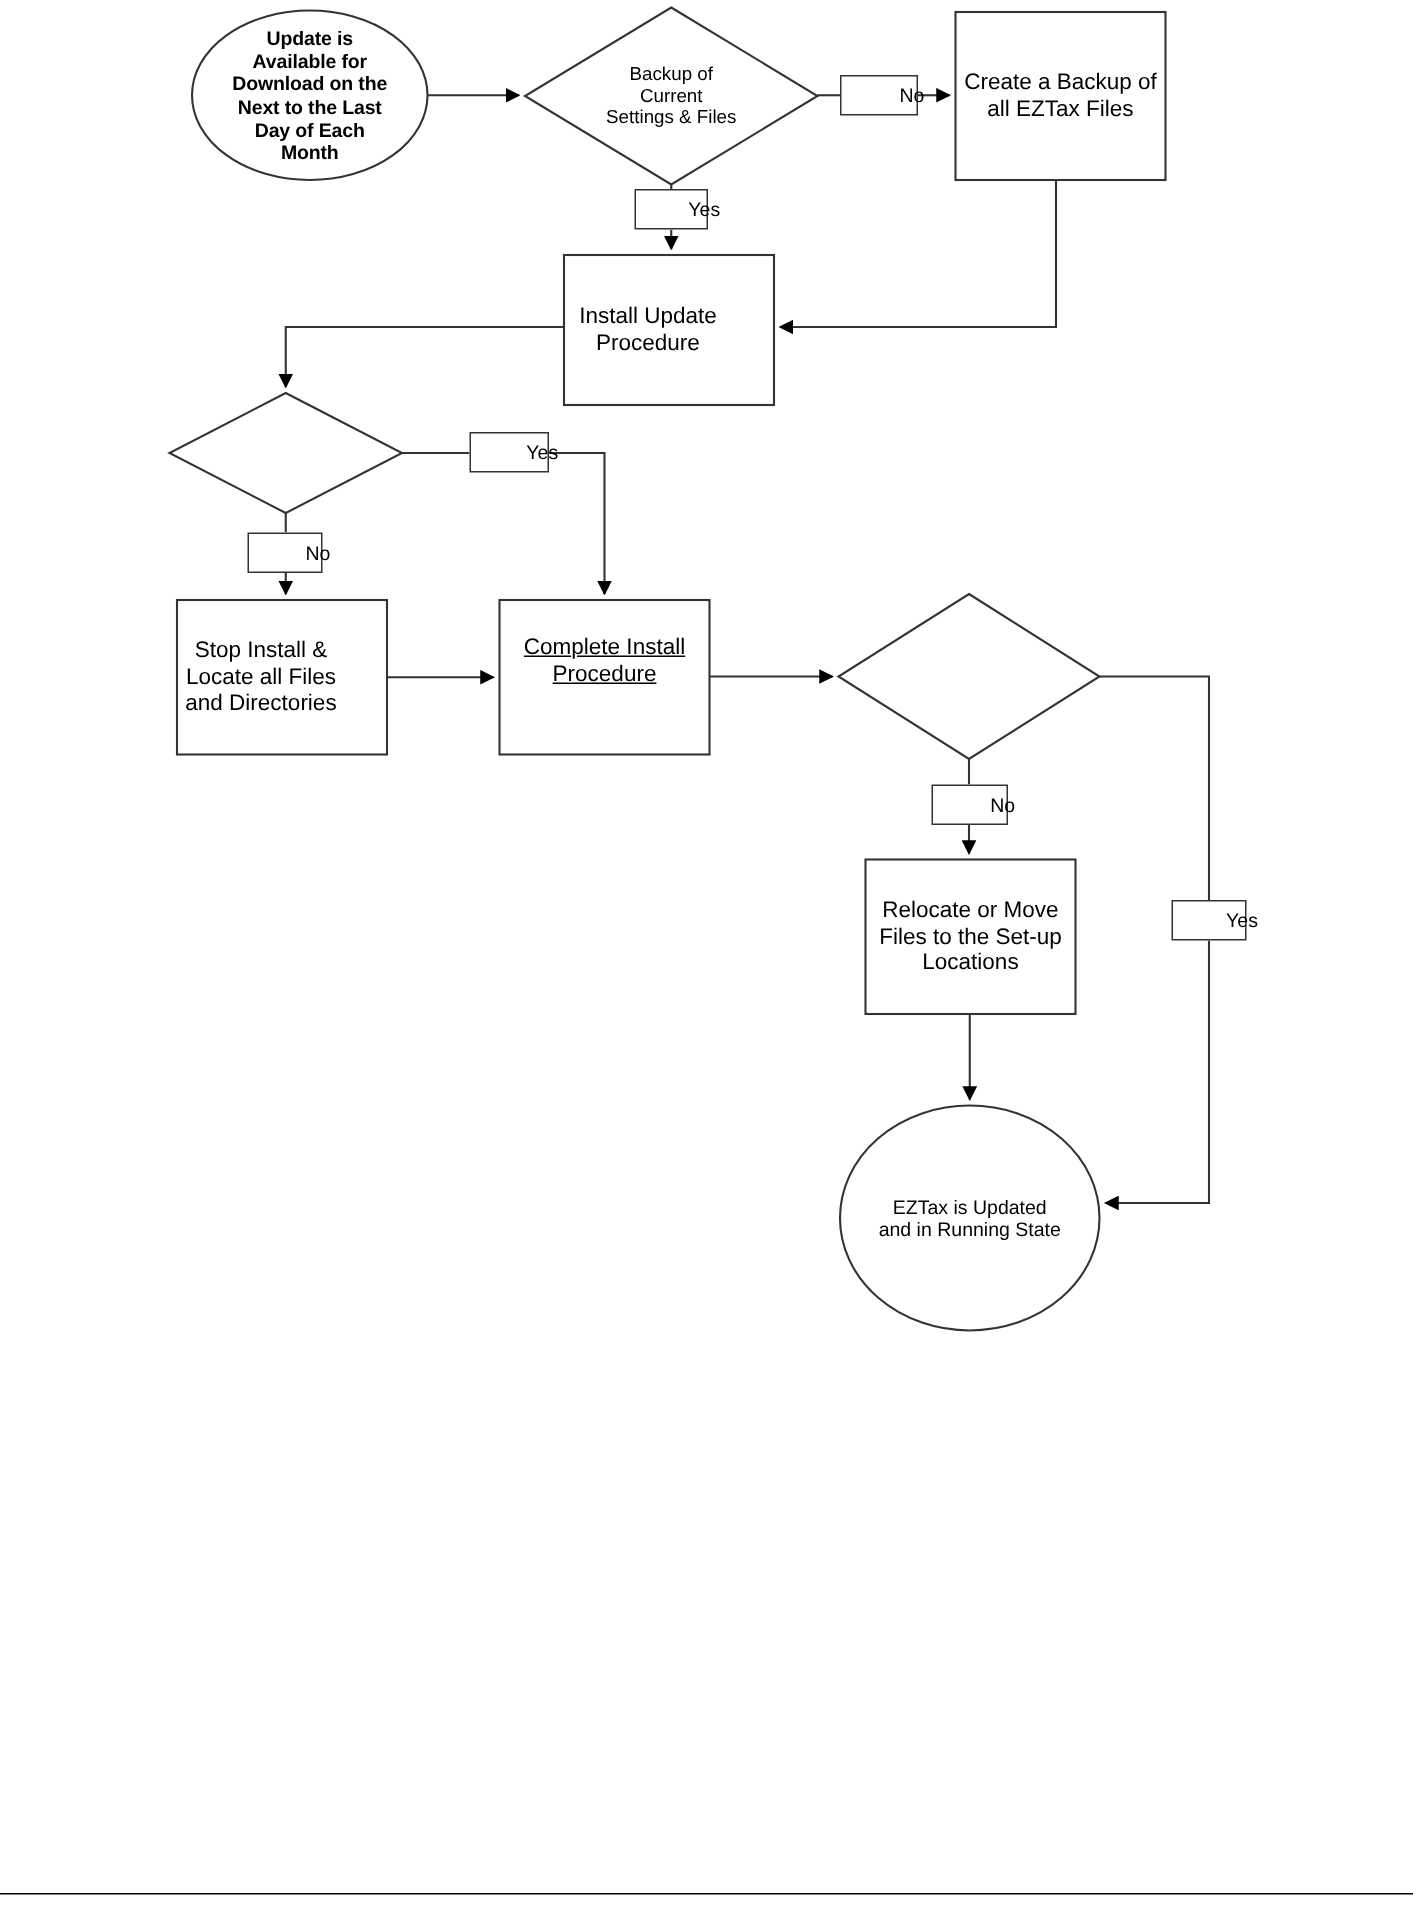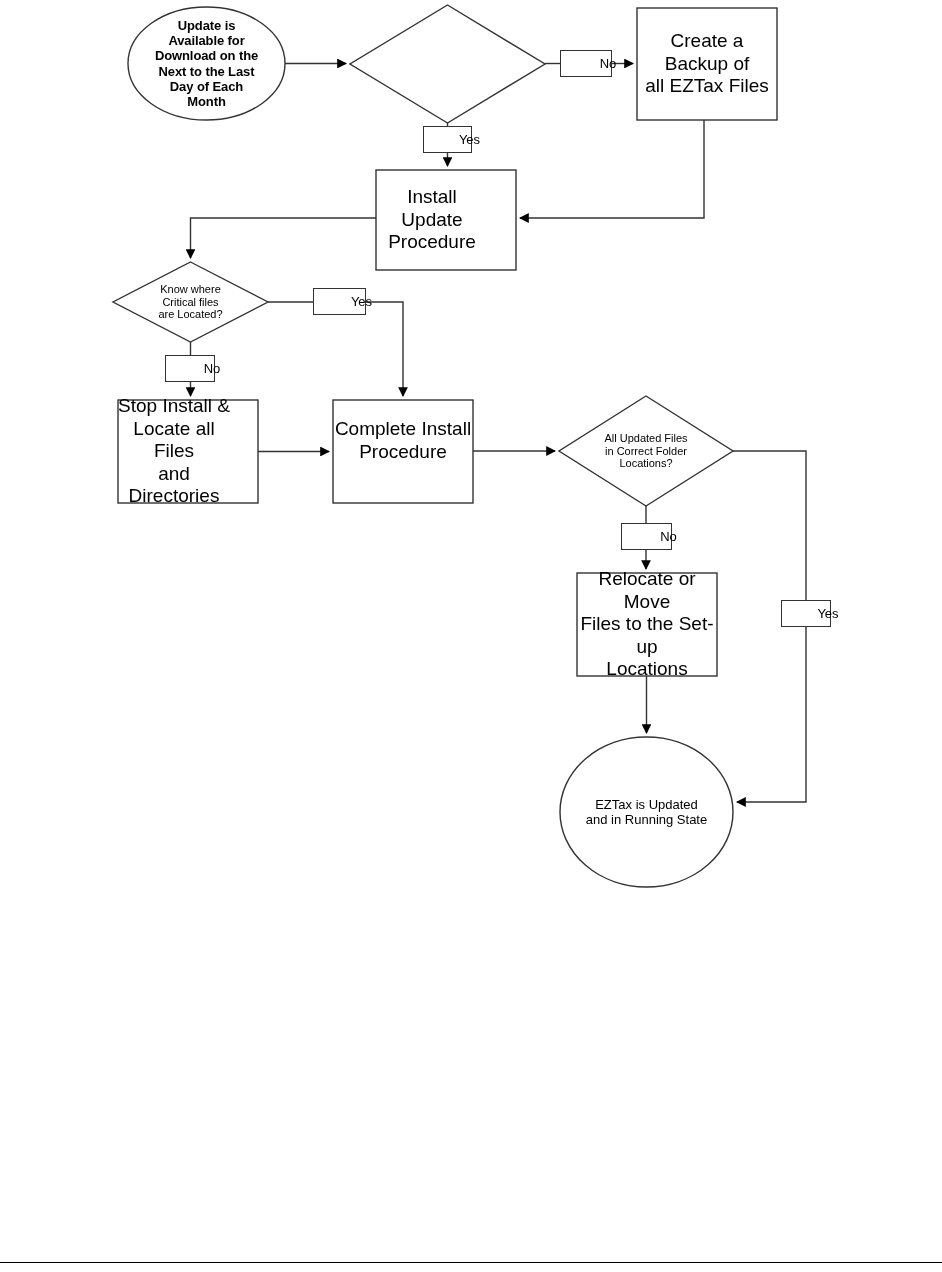--- a/index.html
+++ b/index.html
@@ -42,21 +42,21 @@
   .lbl-oval-start {
     font-size: 13px;
     font-weight: bold;
     letter-spacing: -0.1px;
   }
   .lbl-oval-end {
     font-size: 13px;
     font-weight: normal;
   }
   .lbl-process {
-    font-size: 19px;
+    font-size: 15px;
     font-weight: normal;
   }
   .lbl-decision-small {
     font-size: 11px;
     font-weight: normal;
   }
   .lbl-decision-mid {
     font-size: 12.5px;
     font-weight: normal;
   }
@@ -148,41 +148,38 @@
     </g>
   </svg>
 
   <div class="node-label lbl-oval-start" style="left:134px; top:7px; width:145px; height:113px;">Update is
 Available for
 Download on the
 Next to the Last
 Day of Each
 Month</div>
 
+  <div class="node-label lbl-decision-mid" style="left:358px; top:5px; width:179px; height:118px;">Backup of
+Current
+Settings &amp; Files</div>
 
   <div class="node-label lbl-process" style="left:637px; top:8px; width:140px; height:112px;">Create a Backup of
 all EZTax Files</div>
 
   <div class="node-label lbl-process" style="left:376px; top:170px; width:112px; height:100px;">Install Update
 Procedure</div>
 
-  <div class="node-label lbl-decision-small" style="left:118px; top:262px; width:145px; height:80px;">Know where
-Critical files
-are Located?</div>
 
   <div class="node-label lbl-process" style="left:118px; top:400px; width:112px; height:103px;text-align:center;">Stop Install &amp;
 Locate all Files
 and Directories</div>
 
-  <div class="node-label lbl-process" style="left:333px; top:400px; width:140px; height:81px;">Complete Install
+  <div class="node-label lbl-process" style="left:333px; top:400px; width:140px; height:81px;text-decoration:underline;">Complete Install
 Procedure</div>
 
-  <div class="node-label lbl-decision-small" style="left:566px; top:396px; width:160px; height:110px;">All Updated Files
-in Correct Folder
-Locations?</div>
 
   <div class="node-label lbl-oval-end" style="left:560px; top:737px; width:173px; height:150px;">EZTax is Updated
 and in Running State</div>
 
   <div class="node-label lbl-process" style="left:577px; top:573px; width:140px; height:103px;">Relocate or Move
 Files to the Set-up
 Locations</div>
 
   <div class="edge-label" style="left:560px; top:50px; width:52px; height:27px;">No</div>
 

